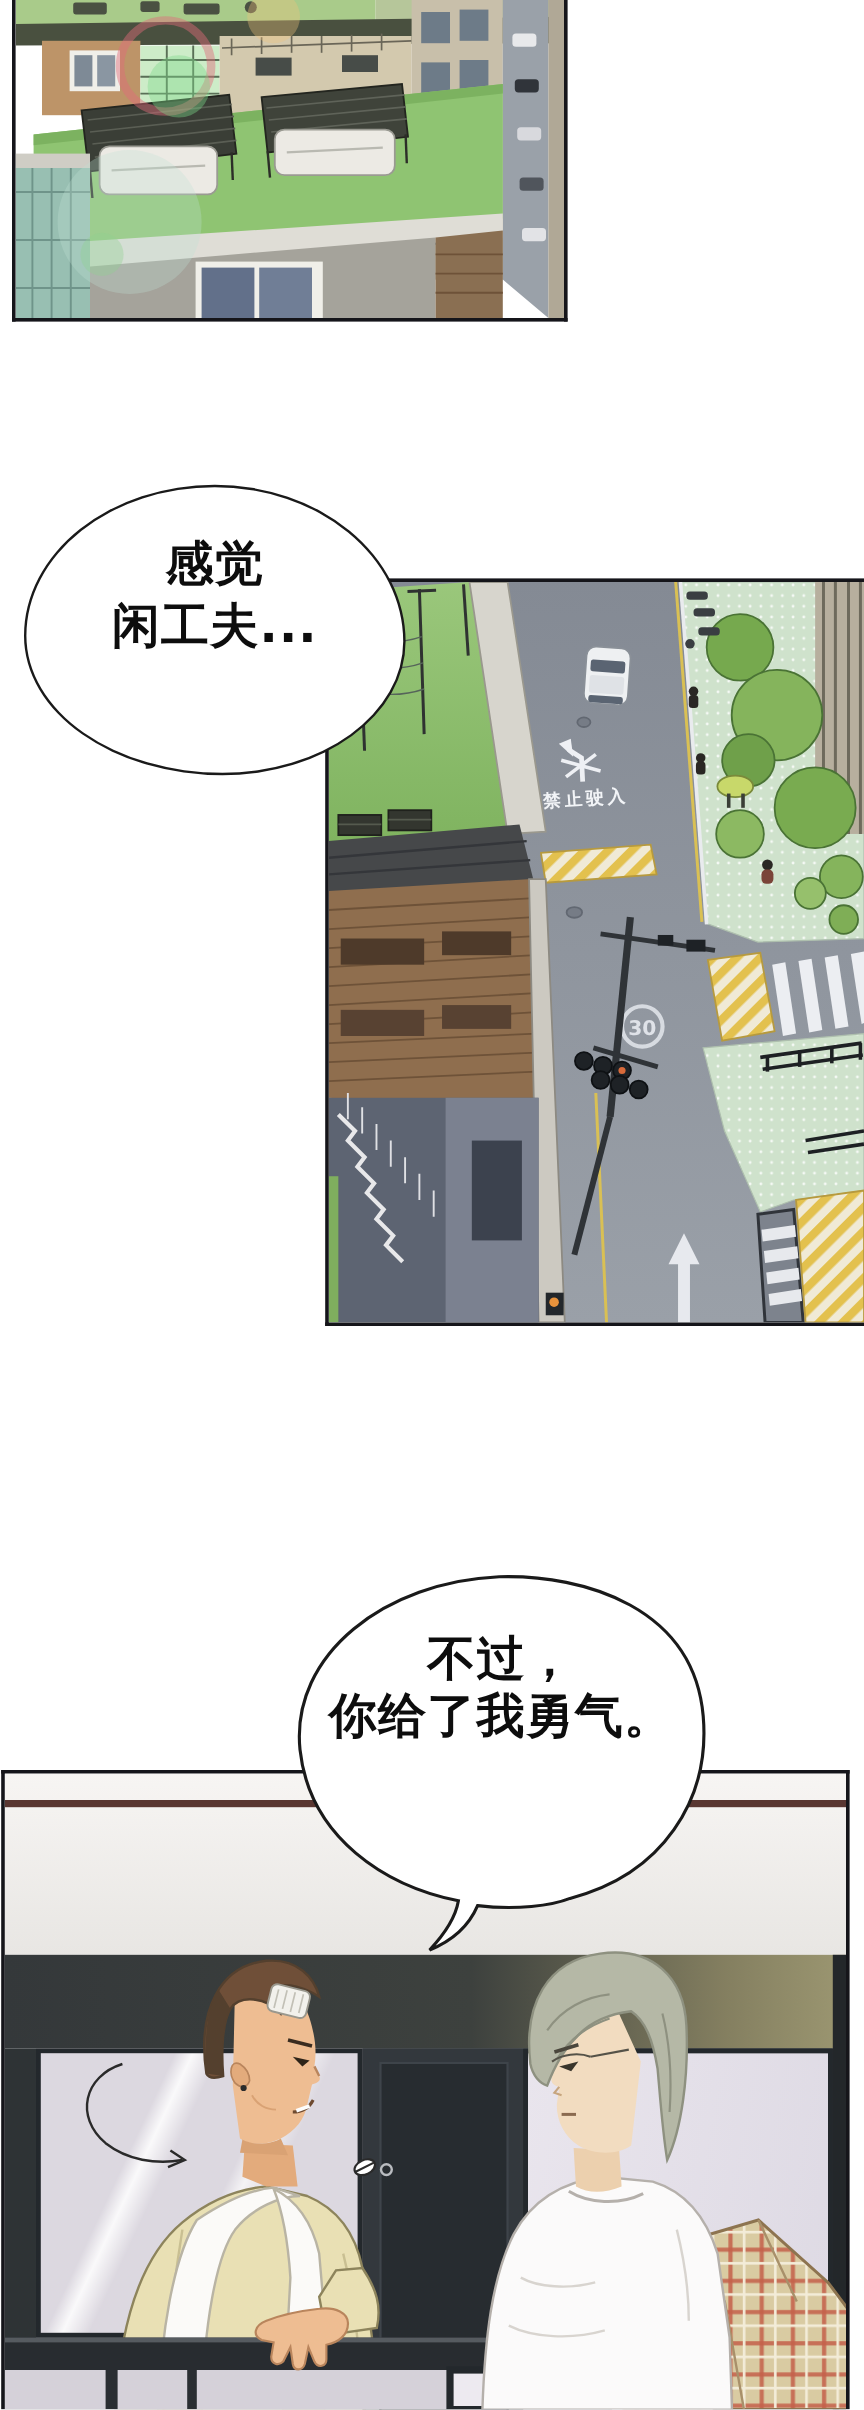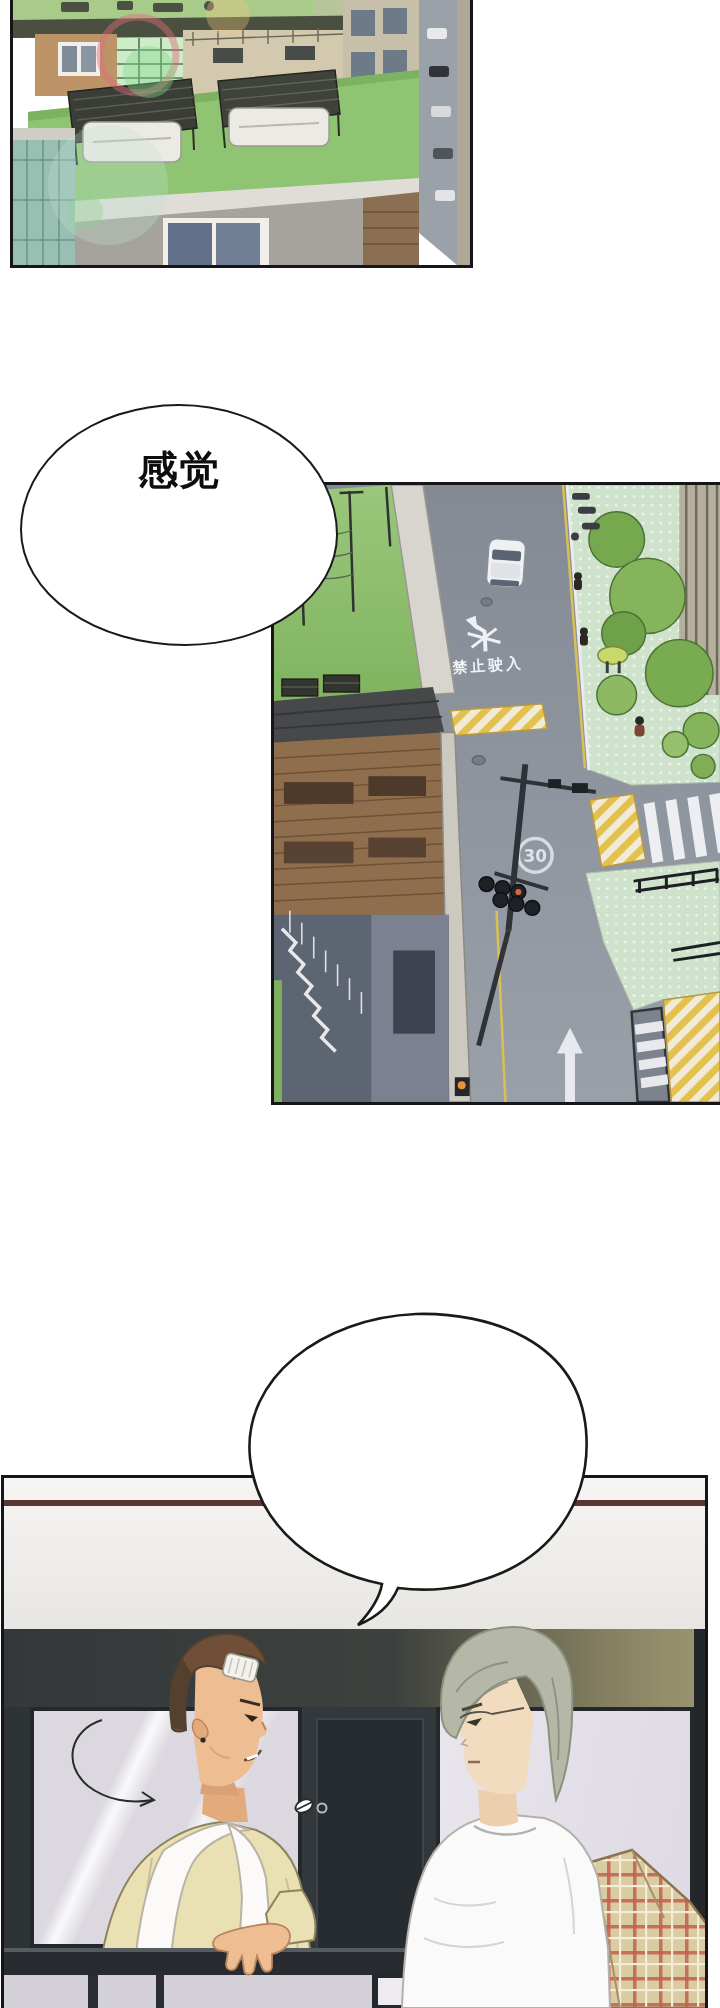--- a/index.html
+++ b/index.html
@@ -138,20 +138,21 @@
         <circle cx="95" cy="185" r="60" fill="#bfe0d4" opacity="0.30"></circle>
         <circle cx="72" cy="212" r="18" fill="#8fd08f" opacity="0.35"></circle>
         <circle cx="215" cy="14" r="22" fill="#f0c27a" opacity="0.35"></circle>
       </g>
     </svg>
   </div>
 
   <div class="bubble" id="bubble-1">
     <div class="bubble-text">
       <div>感觉</div>
+      <div>闲工夫...</div>
     </div>
   </div>
 
   <div class="panel" id="panel-street">
     <svg class="svg-abs" width="446" height="617" viewBox="0 0 449 623" preserveAspectRatio="none">
       <defs>
         <pattern id="dots" width="9" height="9" patternUnits="userSpaceOnUse">
           <rect width="9" height="9" fill="#cfe2cc"></rect>
           <circle cx="2.5" cy="2.5" r="1.2" fill="#ffffff" opacity="0.8"></circle>
         </pattern>
@@ -366,20 +367,22 @@
       <path d="M186 14
                C 258 12, 348 40, 356 130
                C 362 200, 322 262, 245 282
                C 230 288, 200 292, 168 288
                C 162 302, 150 316, 128 325
                C 144 308, 150 296, 152 284
                C 92 272, 28 232, 20 158
                C 12 78, 92 18, 186 14 Z" fill="#ffffff" stroke="#1a1a1a" stroke-width="2.6"></path>
     </svg>
     <div class="bubble-text">
+      <div>不过，</div>
+      <div>你给了我勇气。</div>
     </div>
   </div>
 
   <div class="panel" id="panel-balcony">
     <div class="c-layer" id="c-ceiling"></div>
     <div class="c-layer" id="c-beam"></div>
     <div class="c-layer" id="c-wallhead"></div>
     <div class="c-layer" id="c-wallbase"></div>
     <div class="c-layer" id="c-win-left"></div>
     <div class="c-layer" id="c-door"></div>

